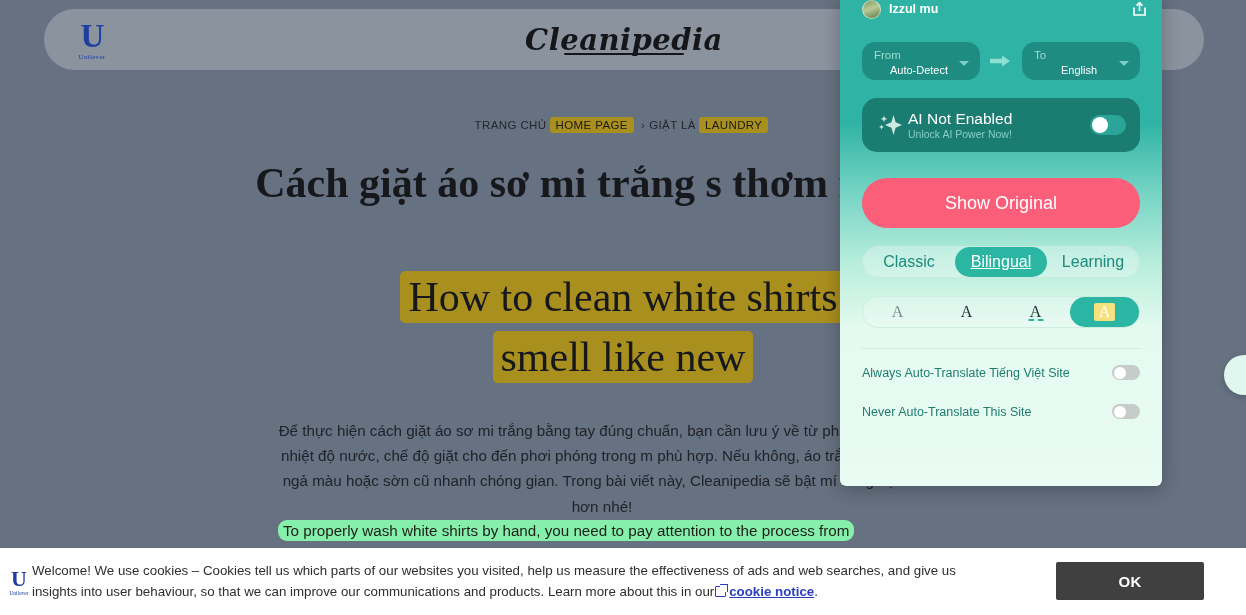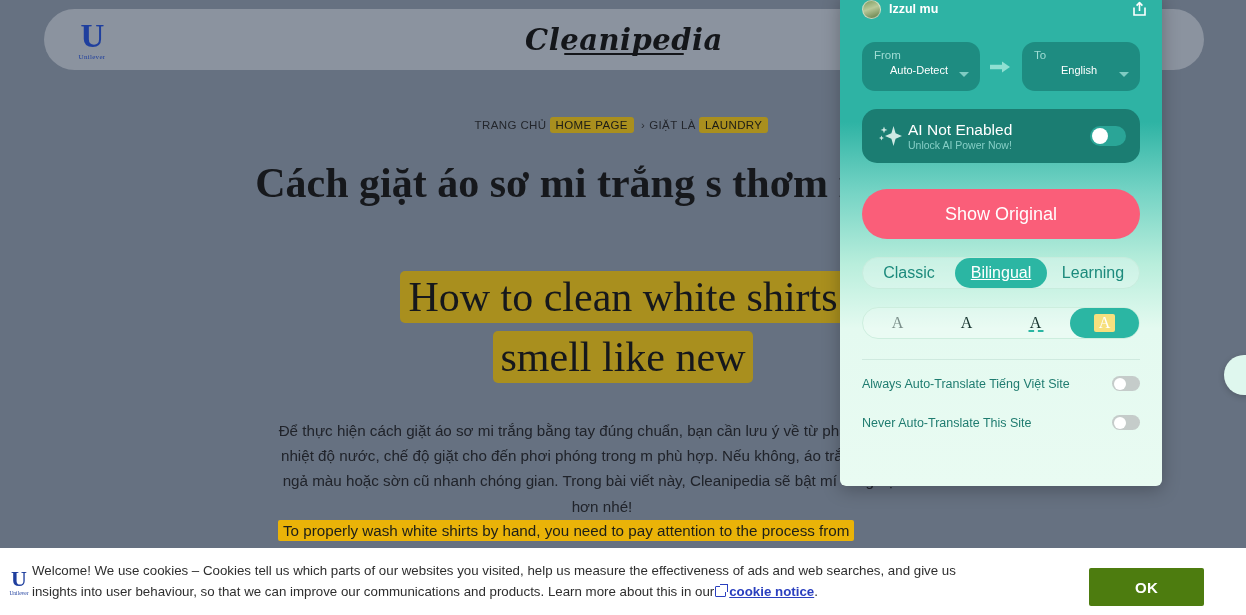--- a/index.html
+++ b/index.html
@@ -90,22 +90,22 @@
     font-size: 15.2px; line-height: 1.66;
     color: #20232a;
   }
   #body-en {
     position: absolute; left: 278px; top: 518px;
     width: 660px;
     font-size: 15.2px; line-height: 1.66;
     color: #1d1f18;
   }
   #body-en .mark {
-    background: #eab308;
-    padding: 2px 5px; border-radius: 2px;
+    background: #86efac;
+    padding: 2px 5px; border-radius: 9px;
     box-decoration-break: clone;
     -webkit-box-decoration-break: clone;
   }
 
   
   #float-btn {
     position: absolute; right: -18px; top: 355px;
     width: 40px; height: 40px;
     border-radius: 50%;
     background: #dff7ee;
@@ -146,23 +146,23 @@
     width: 7px; height: 7px;
     border-top: 1.4px solid #2a3fbf;
     border-right: 1.4px solid #2a3fbf;
     background: #fff;
   }
   #cookie-link {
     color: #2a3fbf; font-weight: bold;
     text-decoration: underline;
   }
   #ok-button {
-    position: absolute; right: 42px; top: 20px;
-    width: 115px; height: 38px;
-    background: #4d7c0f; color: #fff;
+    position: absolute; right: 42px; top: 14px;
+    width: 148px; height: 38px;
+    background: #404040; color: #fff;
     border: none; border-radius: 2px;
     font-size: 15px; font-weight: bold;
     font-family: "Liberation Sans", sans-serif;
     cursor: pointer;
     letter-spacing: .3px;
   }
 
   
   #translator-popup {
     position: absolute; left: 840px; top: -6px;
@@ -191,21 +191,21 @@
   }
   #share-icon {
     margin-left: auto; width: 17px; height: 16px;
   }
 
   .lang-row {
     display: flex; align-items: center;
     padding: 0 22px; margin-top: 18px;
   }
   .lang-box {
-    width: 118px; height: 49px;
+    width: 118px; height: 38px;
     background: #1e8c81;
     border-radius: 13px;
     padding: 7px 16px 0 12px;
     position: relative;
     cursor: pointer;
   }
   .lang-box .lbl {
     color: #9fdcd4; font-size: 11.5px; line-height: 1.1;
   }
   .lang-box .val {

